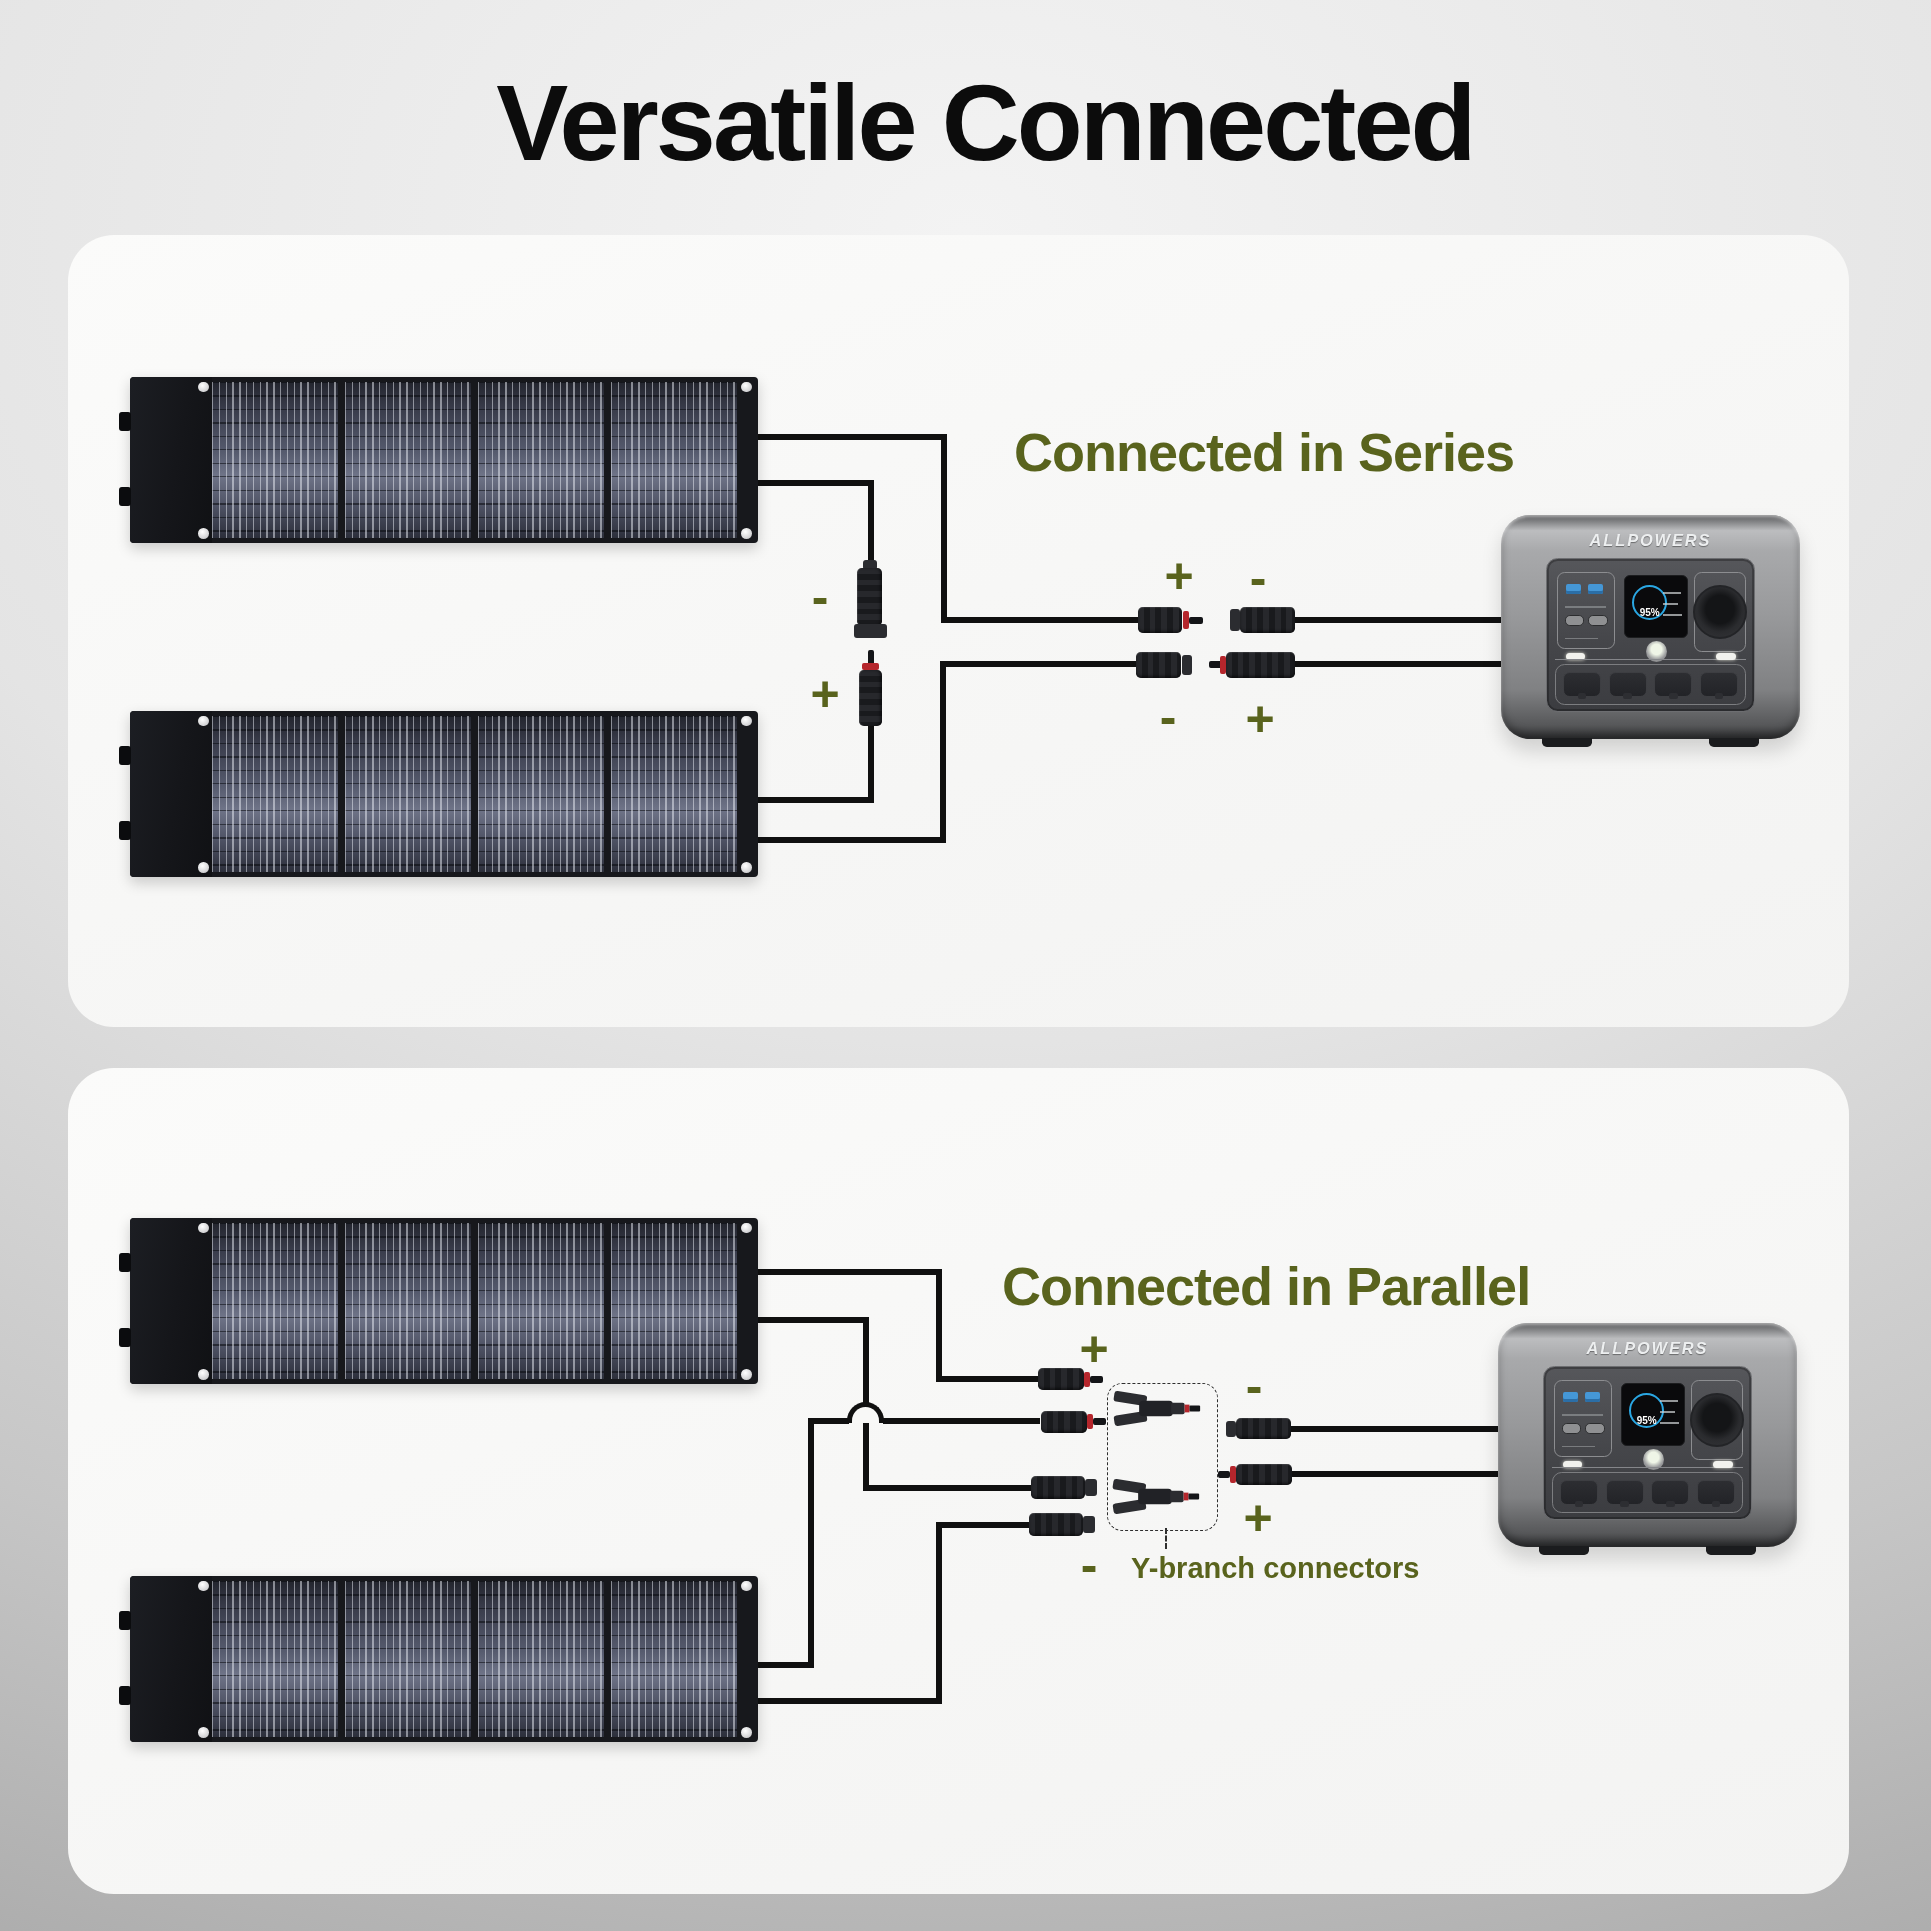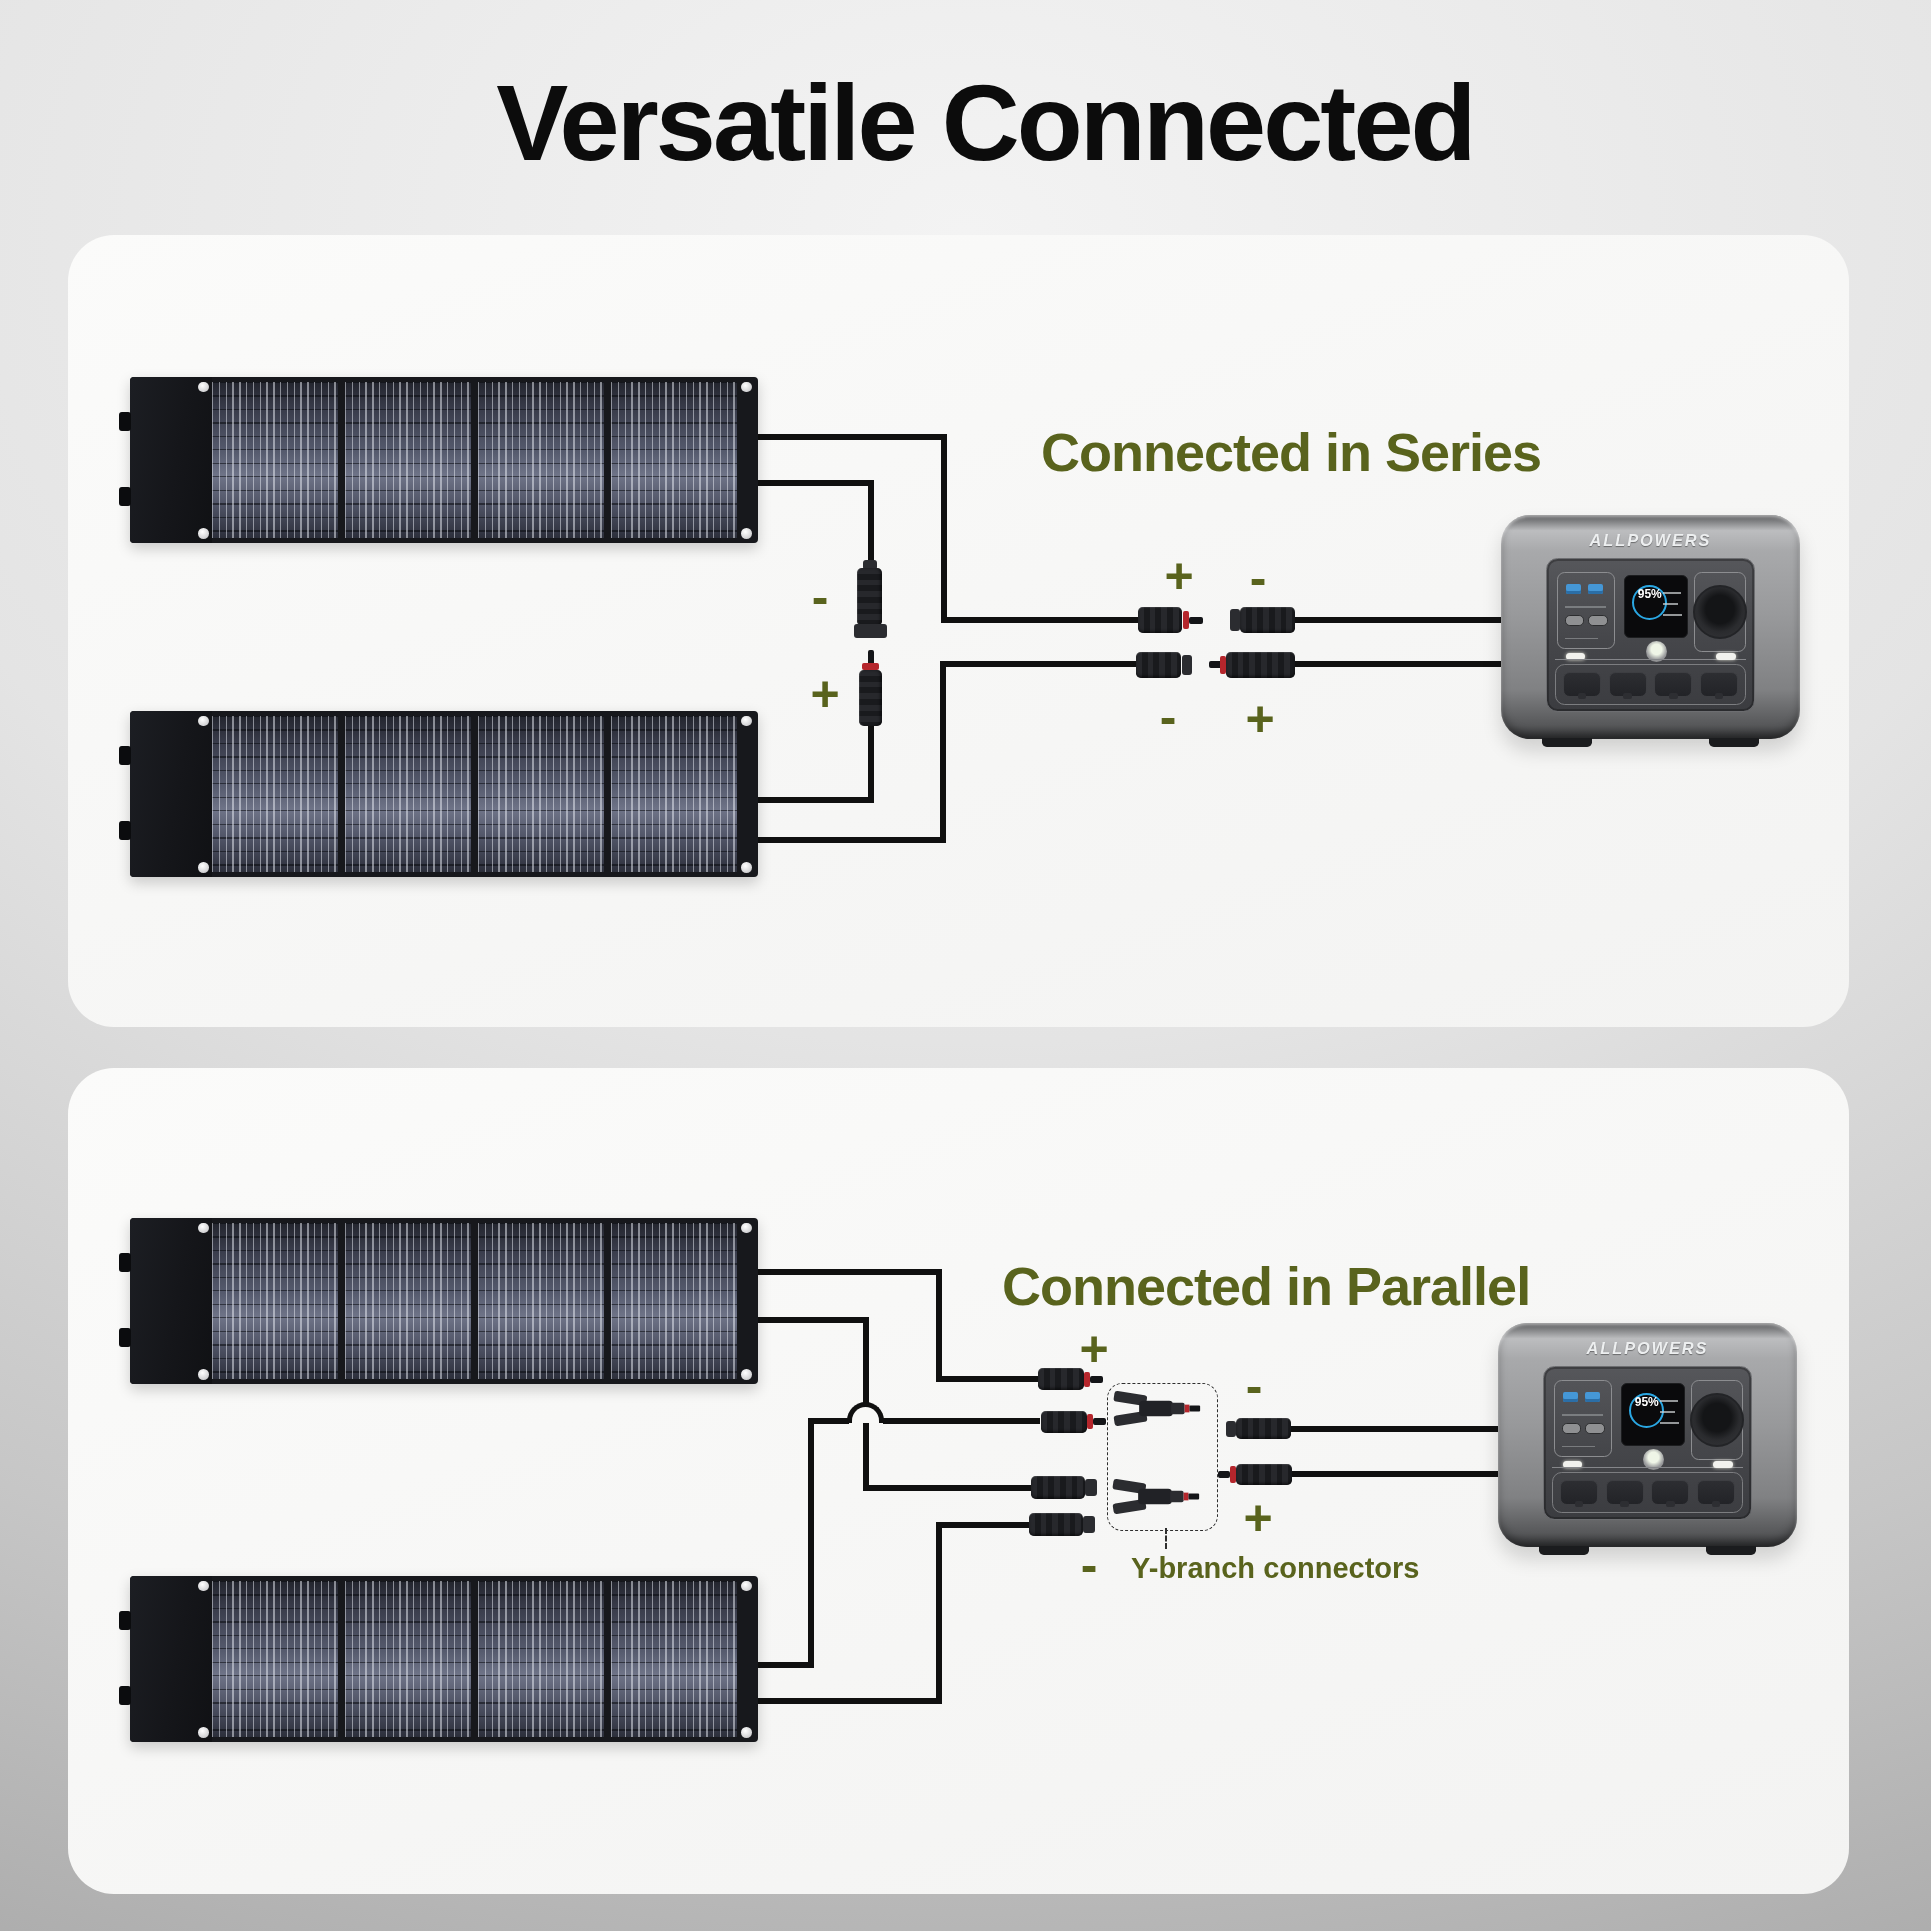--- a/index.html
+++ b/index.html
@@ -50,42 +50,42 @@
     font-size:16.4px;letter-spacing:1.9px;color:#edeff0;text-shadow:0 1px 1px rgba(0,0,0,0.4);}
   .face{position:absolute;left:15%;right:15%;top:19%;bottom:12%;border-radius:11.6px;
     background:linear-gradient(180deg,#56575b 0%,#45464a 55%,#3b3c40 100%);
     border:1px solid #6d6e71;box-shadow:inset 0 0 0 1.9px rgba(0,0,0,0.28);}
   .pod{position:absolute;border:1px solid #8c8d90;border-radius:7.7px;}
   .usb{position:absolute;width:14.5px;height:10.6px;background:#4597d6;border-radius:1.9px;box-shadow:inset 0 -2.9px 0 #2b6ea6;}
   .pillbtn{position:absolute;width:17.4px;height:8.7px;background:#8f9092;border-radius:4.8px;border:1px solid #2c2d2f;}
   .tinyline{position:absolute;height:1.9px;background:#8e9194;opacity:0.7;}
   .screen{position:absolute;background:#0a0a0c;border-radius:5.8px;border:1.9px solid #1c1d1f;}
   .ring{position:absolute;width:31px;height:31px;border-radius:50%;border:2.9px solid #2aa7e3;
-    color:#fff;display:flex;align-items:flex-start;justify-content:center;font-weight:bold;font-size:12px;}
+    color:#fff;display:flex;align-items:flex-end;justify-content:center;font-weight:bold;font-size:10px;}
   .outlet{position:absolute;width:50px;height:50px;border-radius:50%;
     background:radial-gradient(circle at 50% 45%, #141517 0 38%, #2a2b2e 60%, #37383b 100%);border:2.9px solid #232427;}
   .pwr{position:absolute;width:21px;height:21px;border-radius:50%;
     background:radial-gradient(circle at 50% 40%, #eff5e7 0 32%, #9a9b9d 62%, #6b6c6e 100%);}
   .divider{position:absolute;height:1px;background:#85868a;}
   .led{position:absolute;width:19.3px;height:6.8px;background:#f2f2ee;border-radius:3.9px;box-shadow:0 0 3.9px rgba(255,255,240,0.8);}
   .sockrow{position:absolute;left:4%;right:4%;top:69%;bottom:4%;border:1px solid #7c7d80;border-radius:9.7px;
     display:flex;gap:7.7px;padding:6.8px;}
   .sock{flex:1;background:linear-gradient(180deg,#2d2e32 0%,#222327 100%);border-radius:6.8px;border:1px solid #3d3e42;position:relative;}
   .sock::after{content:"";position:absolute;bottom:-2.9px;left:38%;width:24%;height:5.8px;background:#2d2e32;border-radius:1.9px;}
   .foot{position:absolute;width:50px;height:8.7px;background:#1b1c1e;border-radius:0 0 4.8px 4.8px;bottom:-7.7px;}
 </style>
 </head>
 <body>
 
 <div class="page">
 
   <div class="page-title">Versatile Connected</div>
 
   <div class="card" style="top:235px;height:792px;"></div>
-  <div class="h2" style="left:1041px;top:421px;">Connected in Series</div>
+  <div class="h2" style="left:1014px;top:421px;">Connected in Series</div>
 
   <div class="wire" style="left:758px;top:434px;width:189px;height:5.8px;"></div>
   <div class="wire" style="left:941px;top:434px;width:5.8px;height:188px;"></div>
   <div class="wire" style="left:941px;top:617px;width:197px;height:5.8px;"></div>
   <div class="wire" style="left:758px;top:480px;width:116px;height:5.8px;"></div>
   <div class="wire" style="left:868px;top:480px;width:5.8px;height:88px;"></div>
   <div class="wire" style="left:868px;top:722px;width:5.8px;height:80px;"></div>
   <div class="wire" style="left:758px;top:797px;width:116px;height:5.8px;"></div>
   <div class="wire" style="left:758px;top:837px;width:188px;height:5.8px;"></div>
   <div class="wire" style="left:940px;top:661px;width:5.8px;height:182px;"></div>

